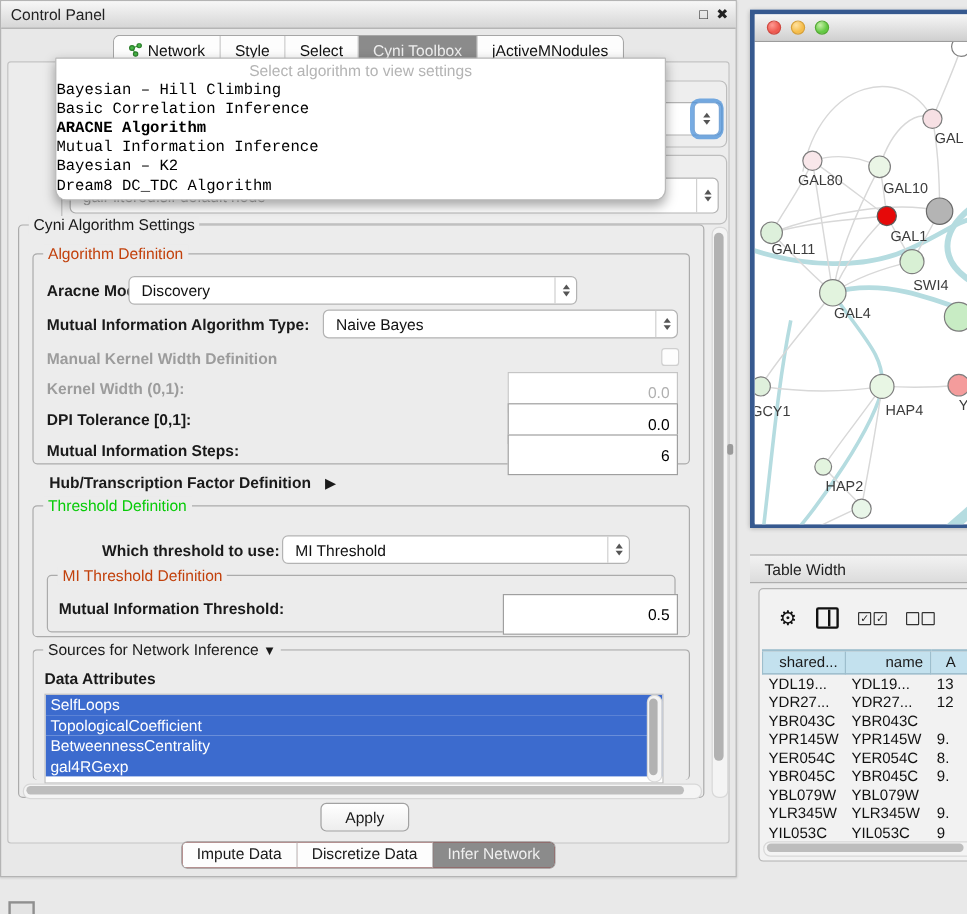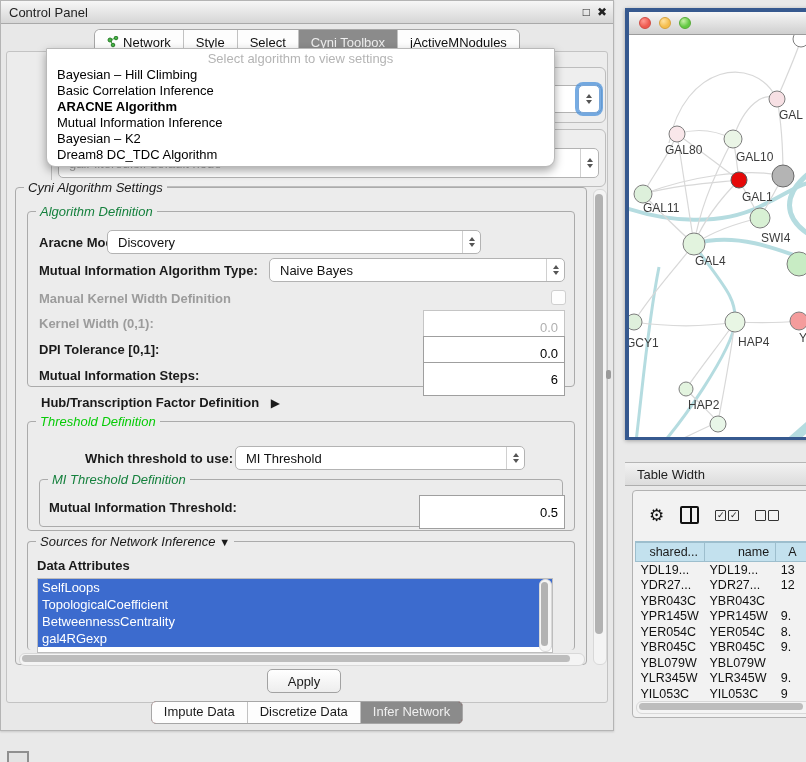--- a/index.html
+++ b/index.html
@@ -51,27 +51,27 @@
   .arr-dn{width:0;height:0;border-left:3px solid transparent;border-right:3px solid transparent;
       border-top:4px solid #555;}
   .bluefocus{box-shadow:0 0 0 3px rgba(74,144,217,.75);border-radius:5px;background:#fff;
       border:1px solid #7aa7d8;display:flex;flex-direction:column;align-items:center;justify-content:center;}
 
   
   .popup{left:45px;top:47px;width:507px;height:117px;background:#fff;
       border:1px solid #b9b9b9;border-radius:1px 1px 9px 9px;
       box-shadow:0 4px 10px rgba(0,0,0,.35);z-index:30;overflow:hidden;}
   .popup .ph{height:16px;line-height:16px;text-align:center;color:#b4b4b4;font-size:13px;margin-top:2px;}
-  .popup .item{height:16px;line-height:16px;padding-left:10px;font-size:13px;color:#000;white-space:nowrap;}
+  .popup .item{height:16px;line-height:16px;padding-left:0;font-size:13px;color:#000;white-space:nowrap;font-family:Liberation Mono, monospace;}
   .popup .item.bold{font-weight:bold;}
 
   
-  .group{border:1px solid #ababab;border-radius:4px;background:transparent;font-style:italic;}
+  .group{border:1px solid #ababab;border-radius:4px;background:transparent;}
   .gtitle{position:absolute;top:-8px;left:8px;background:#ececec;padding:0 4px;font-size:13px;}
-  .gtitle.blue{color:#15803d;}
+  .gtitle.blue{color:#c2410c;}
   .gtitle.green{color:#07cb07;}
   .lbl{font-size:13px;font-weight:bold;color:#1a1a1a;white-space:nowrap;}
   .lbl.dis{color:#9c9c9c;}
   .field{background:#fff;border:1px solid #9f9f9f;box-sizing:border-box;font-size:13px;
       text-align:right;padding:16px 6px;font-family:"Liberation Sans","DejaVu Sans",sans-serif;}
   .field.dis{color:#b0b0b0;border-color:#c5c5c5;}
   .checkbox{width:13px;height:13px;background:#fdfdfd;border:1px solid #cfcfcf;border-radius:3px;}
 
   
   .datalist{background:#fff;border:1px solid #bdbdbd;overflow:hidden;}

